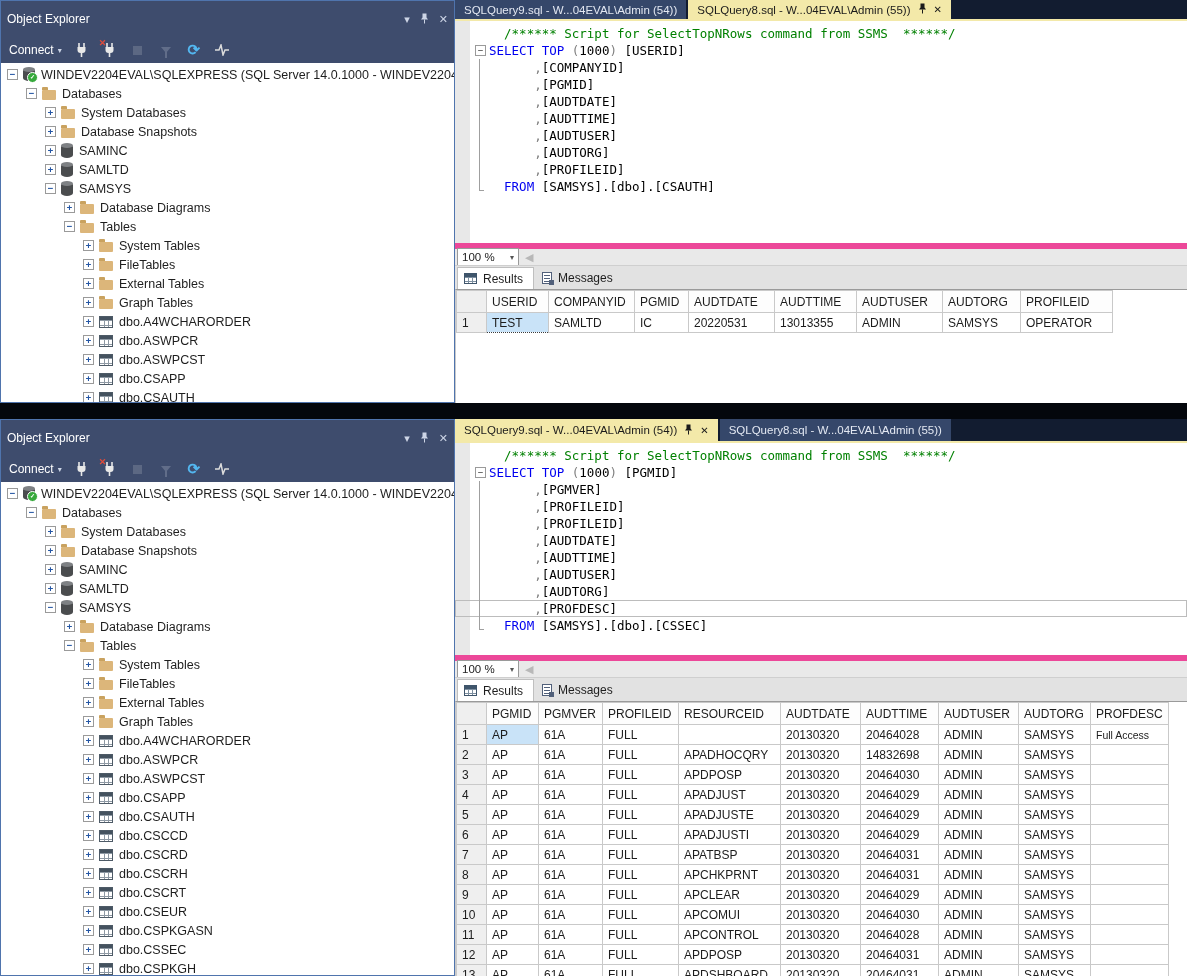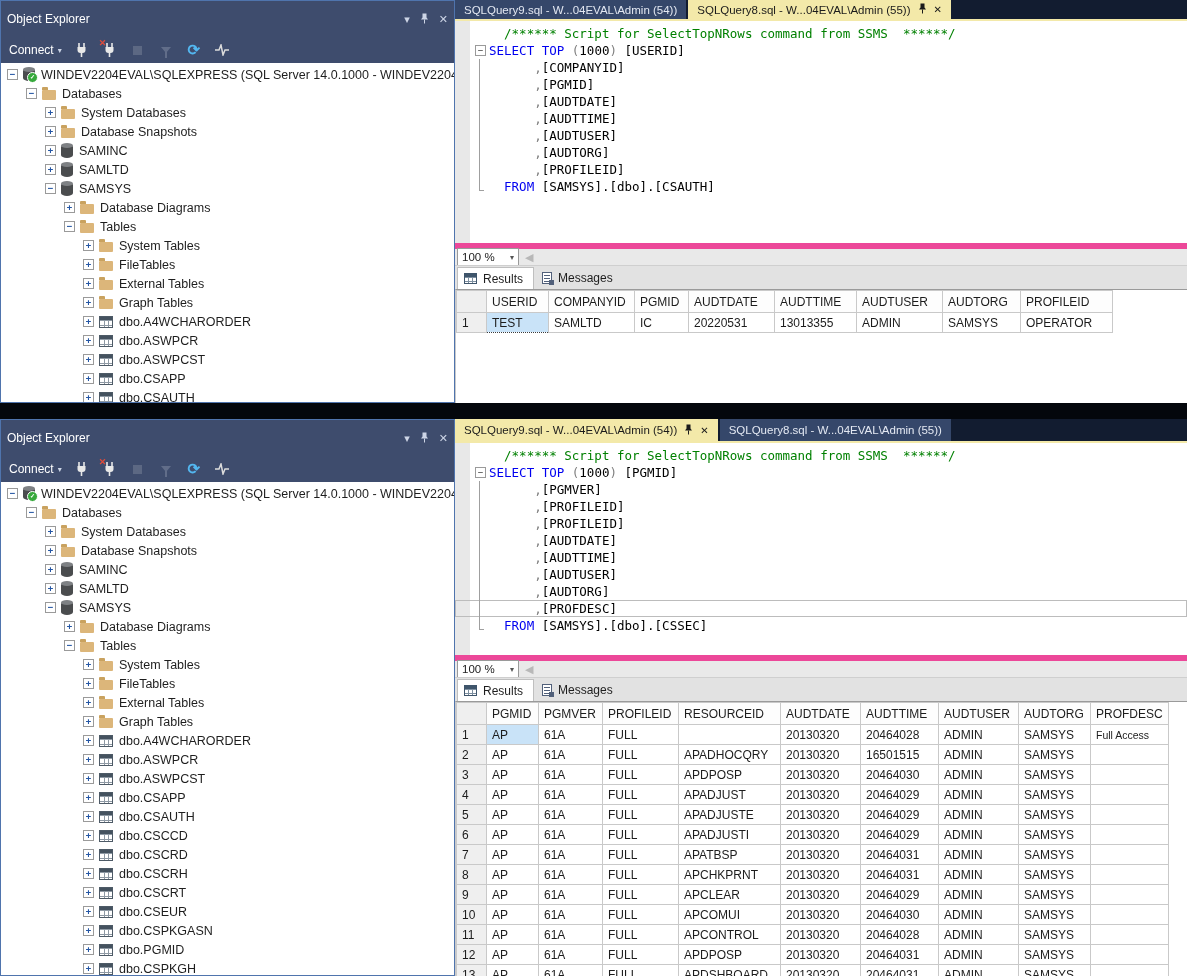--- a/index.html
+++ b/index.html
@@ -493,21 +493,21 @@
           <span class="tlabel">dbo.CSEUR</span>
         </div>
         <div class="trow" style="padding-left: 82px;">
           <span class="exp">+</span>
           <span class="tico i-table"></span>
           <span class="tlabel">dbo.CSPKGASN</span>
         </div>
         <div class="trow" style="padding-left: 82px;">
           <span class="exp">+</span>
           <span class="tico i-table"></span>
-          <span class="tlabel">dbo.PGMID</span>
+          <span class="tlabel">dbo.CSSEC</span>
         </div>
         <div class="trow" style="padding-left: 82px;">
           <span class="exp">+</span>
           <span class="tico i-table"></span>
           <span class="tlabel">dbo.CSPKGH</span>
         </div>
         <div class="trow partial selected" style="padding-left: 82px;">
           <span class="exp">+</span>
           <span class="tico i-table"></span>
           <span class="tlabel">dbo.CSSEC</span>
@@ -600,21 +600,21 @@
               <td>SAMSYS</td>
               <td class="small">Full Access</td>
             </tr>
             <tr>
               <td class="rn">2</td>
               <td>AP</td>
               <td>61A</td>
               <td>FULL</td>
               <td>APADHOCQRY</td>
               <td>20130320</td>
-              <td>16501515</td>
+              <td>14832698</td>
               <td>ADMIN</td>
               <td>SAMSYS</td>
               <td></td>
             </tr>
             <tr>
               <td class="rn">3</td>
               <td>AP</td>
               <td>61A</td>
               <td>FULL</td>
               <td>APDPOSP</td>

